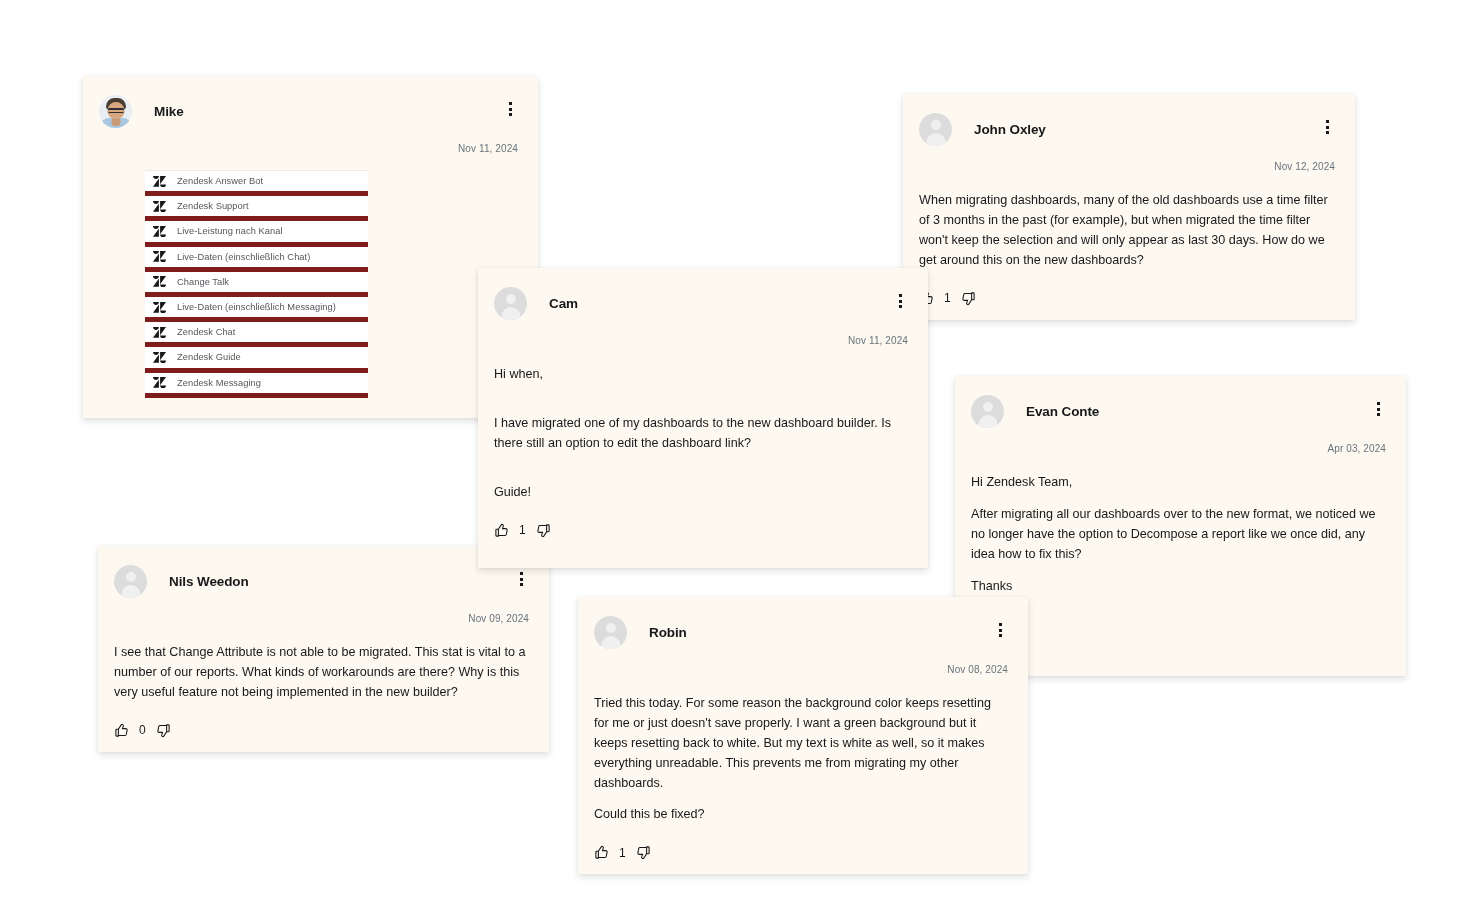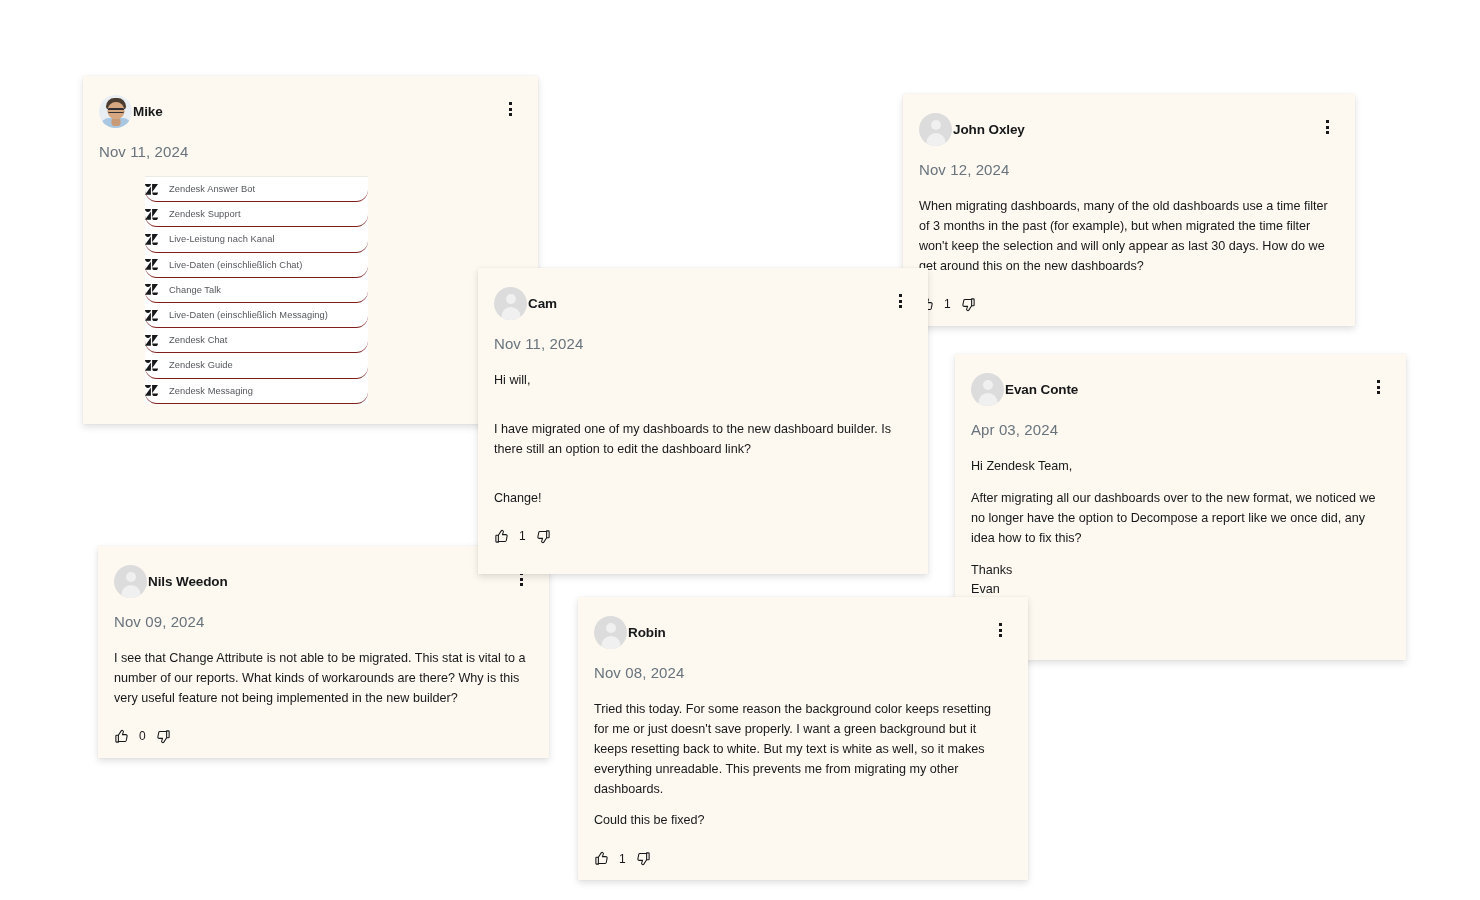--- a/index.html
+++ b/index.html
@@ -105,21 +105,21 @@
   .avatar.photo .p-neck {
     position: absolute;
     left: 50%; bottom: 2px;
     transform: translateX(-50%);
     width: 9px; height: 8px;
     background: #c99a76;
     border-radius: 3px;
   }
 
   .author {
-    margin-left: 1px;
+    margin-left: 22px;
     font-size: 13.5px;
     font-weight: bold;
     color: #17181a;
     letter-spacing: -0.1px;
   }
 
   .kebab {
     position: absolute;
     right: 0;
     top: 8px;
@@ -134,23 +134,24 @@
   }
   .kebab i {
     display: block;
     width: 3px;
     height: 3px;
     background: #17181a;
   }
 
   .date {
     margin-top: 13px;
-    font-size: 15px;
+    font-size: 10px;
     color: #68737d;
     letter-spacing: 0.1px;
+    text-align: right;
   }
 
   .body-text {
     margin-top: 19px;
     font-size: 12.6px;
     line-height: 1.58;
     color: #17181a;
   }
   .body-text p { margin: 0; }
   .body-text p + p { margin-top: 12px; }
@@ -179,41 +180,41 @@
     margin-top: 16px;
     margin-left: 46px;
     width: 223px;
     background: #ffffff;
     border-top: 1px solid #eceae4;
   }
   .zd-row {
     display: flex;
     align-items: center;
     height: 25.2px;
-    border-bottom: 1px solid #7f1d1d;
-    border-radius: 12px;
+    padding-left: 8px;
+    border-bottom: 5px solid #7f1d1d;
   }
   .zd-logo {
     width: 13px;
     height: 11px;
     flex: 0 0 auto;
     margin-right: 11px;
   }
   .zd-label {
     font-size: 9.3px;
     color: #55575c;
     letter-spacing: 0.05px;
     white-space: nowrap;
   }
 
   
   #card-mike      { left: 83px;  top: 76px;  width: 455px; z-index: 1; padding-bottom: 20px; }
   #card-john      { left: 903px; top: 94px;  width: 452px; z-index: 2; }
   #card-cam       { left: 478px; top: 268px; width: 450px; z-index: 3; padding-bottom: 30px; }
-  #card-evan      { left: 955px; top: 354px; width: 451px; z-index: 2; padding-bottom: 60px; }
+  #card-evan      { left: 955px; top: 376px; width: 451px; z-index: 2; padding-bottom: 60px; }
   #card-nils      { left: 98px;  top: 546px; width: 451px; z-index: 2; }
   #card-robin     { left: 578px; top: 597px; width: 450px; z-index: 4; }
 </style>
 </head>
 <body>
 
 <div class="canvas">
 
   <div class="card" id="card-mike">
     <div class="card-head">
@@ -339,23 +340,23 @@
         </div>
       <div class="author">Cam</div>
       <div class="kebab">
           <i></i>
           <i></i>
           <i></i>
         </div>
     </div>
     <div class="date">Nov 11, 2024</div>
     <div class="body-text">
-      <p class="gap-lg">Hi will,</p>
+      <p class="gap-lg">Hi when,</p>
       <p class="gap-lg">I have migrated one of my dashboards to the new dashboard builder. Is there still an option to edit the dashboard link?</p>
-      <p class="gap-lg">Change!</p>
+      <p class="gap-lg">Guide!</p>
     </div>
     <div class="reactions">
       <svg class="thumb" viewBox="0 0 24 24" fill="none" stroke="#17181a" stroke-width="1.7" stroke-linecap="round" stroke-linejoin="round">
           <path d="M7 10v11H4a1 1 0 0 1-1-1v-9a1 1 0 0 1 1-1h3z"></path>
           <path d="M7 10l4.5-7a2 2 0 0 1 3.4 2L13.5 9H19a2 2 0 0 1 2 2.4l-1.4 7A2 2 0 0 1 17.6 20H7"></path>
         </svg>
       <span class="count">1</span>
       <svg class="thumb" viewBox="0 0 24 24" fill="none" stroke="#17181a" stroke-width="1.7" stroke-linecap="round" stroke-linejoin="round">
           <g transform="rotate(180 12 12)">
             <path d="M7 10v11H4a1 1 0 0 1-1-1v-9a1 1 0 0 1 1-1h3z"></path>

